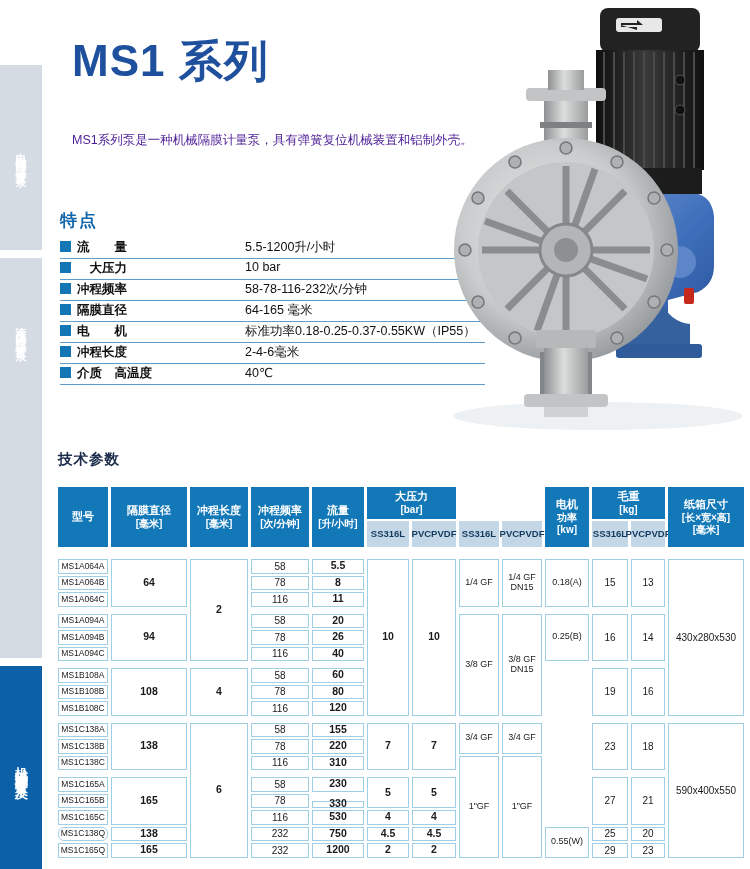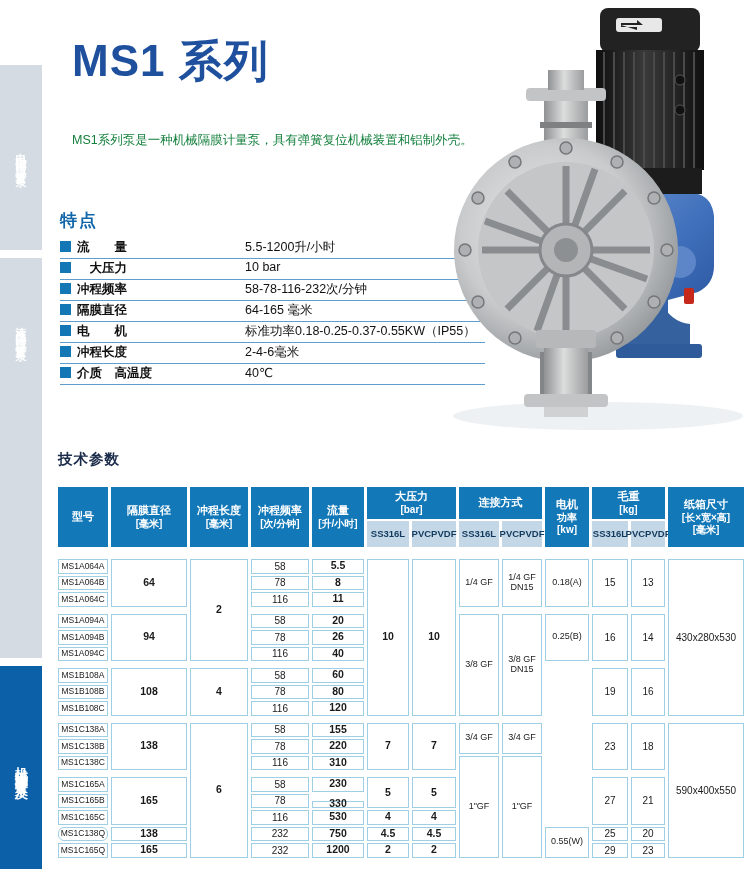--- a/index.html
+++ b/index.html
@@ -17,21 +17,21 @@
   .tab-blue { background:#0b60a8; }
   .tab1 { top:65px;  height:185px; align-items:center; }
   .tab2 { top:258px; height:400px; align-items:flex-start; }
   .tab2 .vtext { margin-top:60px; }
   .tab3 { top:666px; height:203px; align-items:center; }
   .tab3 .vtext { font-size:13px; letter-spacing:3px; }
 
   
   .title    { position:absolute; left:72px; top:32px;  font-size:44px; font-weight:bold; color:#1e509e; letter-spacing:1px; }
   .subtitle { position:absolute; left:72px; top:93px;  font-size:21px; font-weight:bold; color:#1379bd; letter-spacing:2px; }
-  .descr    { position:absolute; left:72px; top:129px; width:412px; font-size:12.5px; color:#15803d; line-height:1.9; }
+  .descr    { position:absolute; left:72px; top:129px; width:412px; font-size:12.5px; color:#4c1d95; line-height:1.9; }
 
   
   .feat-head { position:absolute; left:60px; top:209px; font-size:17px; font-weight:bold; color:#1166aa; letter-spacing:2px; }
   .features { position:absolute; left:60px; top:238px; width:425px; }
   .feat-row { position:relative; height:21px; border-bottom:1px solid #5e9dce; }
   .feat-bullet { position:absolute; left:0; top:3px; width:11px; height:11px; background:#1377b6; }
   .feat-label { position:absolute; left:17px; top:1px; font-size:12.5px; font-weight:600; color:#111; white-space:pre; }
   .feat-value { position:absolute; left:185px; top:1px; font-size:12.5px; color:#111; white-space:pre; }
 
   
@@ -233,23 +233,20 @@
         <div>大压力</div>
         <div class="unit">[bar]</div>
       </div>
       <div class="hs" style="grid-area: 2 / 6 / span 1;">
         <div>SS316L</div>
       </div>
       <div class="hs" style="grid-area: 2 / 7 / span 1;">
         <div>PVC</div>
         <div class="unit">PVDF</div>
       </div>
-      <div class="h" style="grid-area: 1 / 8 / span 1 / span 2;">
-        <div>连接方式</div>
-      </div>
       <div class="hs" style="grid-area: 2 / 8 / span 1;">
         <div>SS316L</div>
       </div>
       <div class="hs" style="grid-area: 2 / 9 / span 1;">
         <div>PVC</div>
         <div class="unit">PVDF</div>
       </div>
       <div class="h" style="grid-area: 1 / 10 / span 2;">
         <div>电机</div>
         <div class="unit">功率</div>

